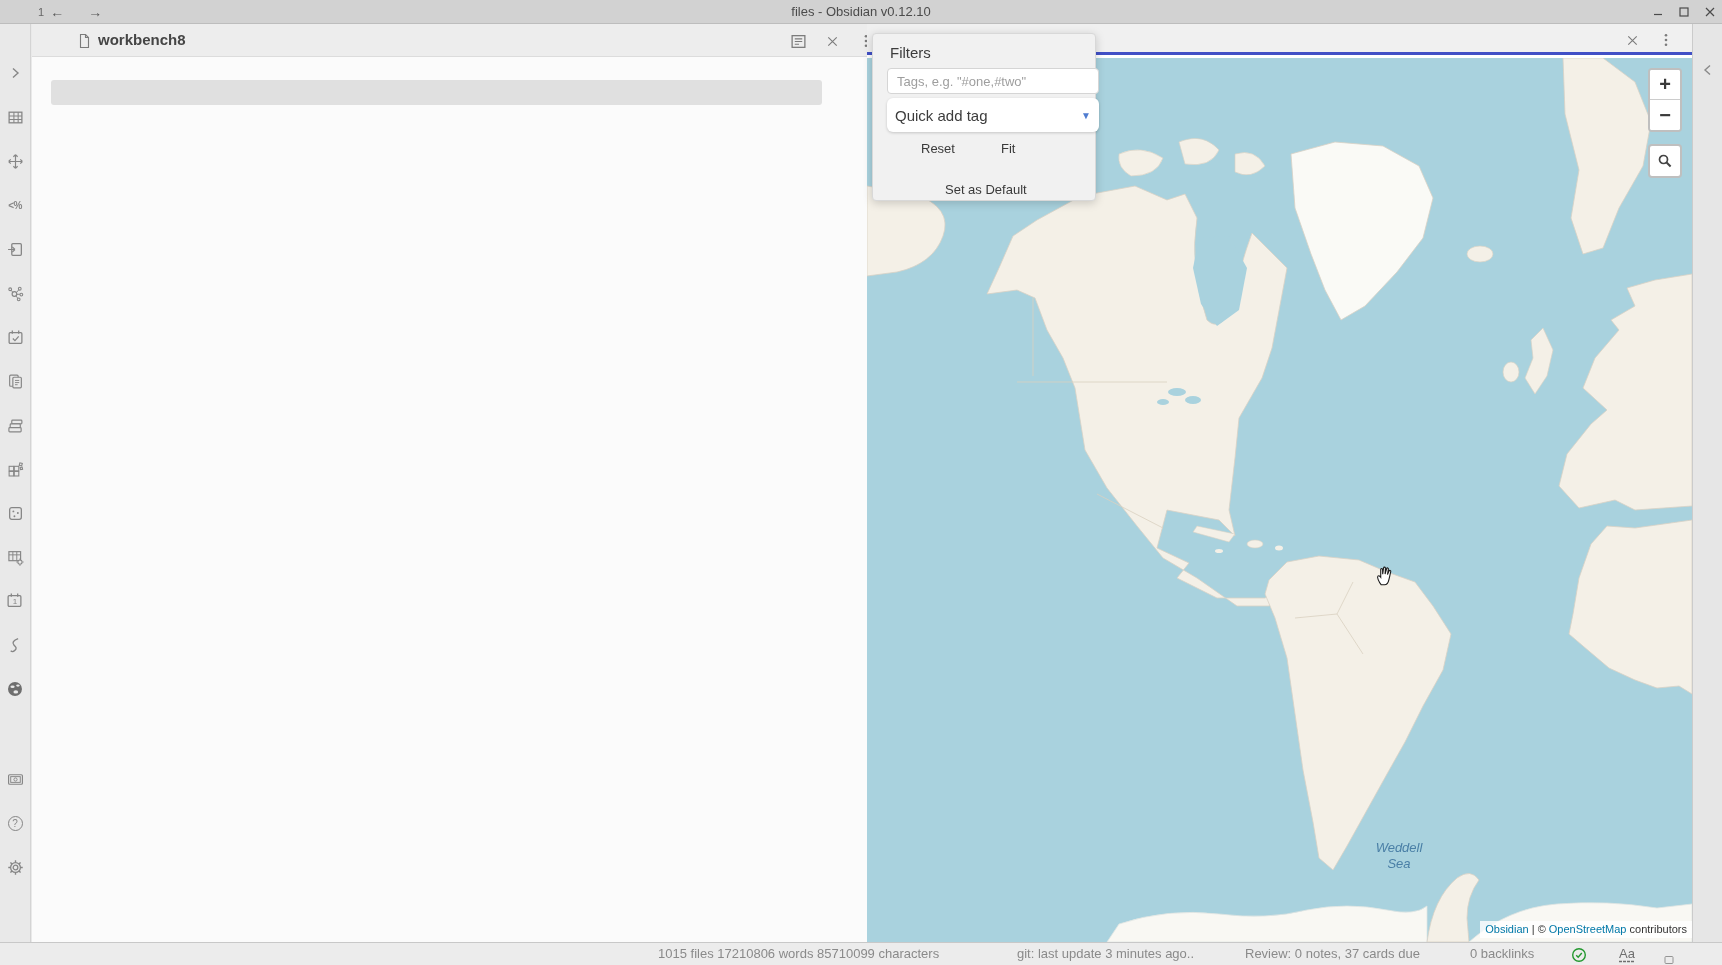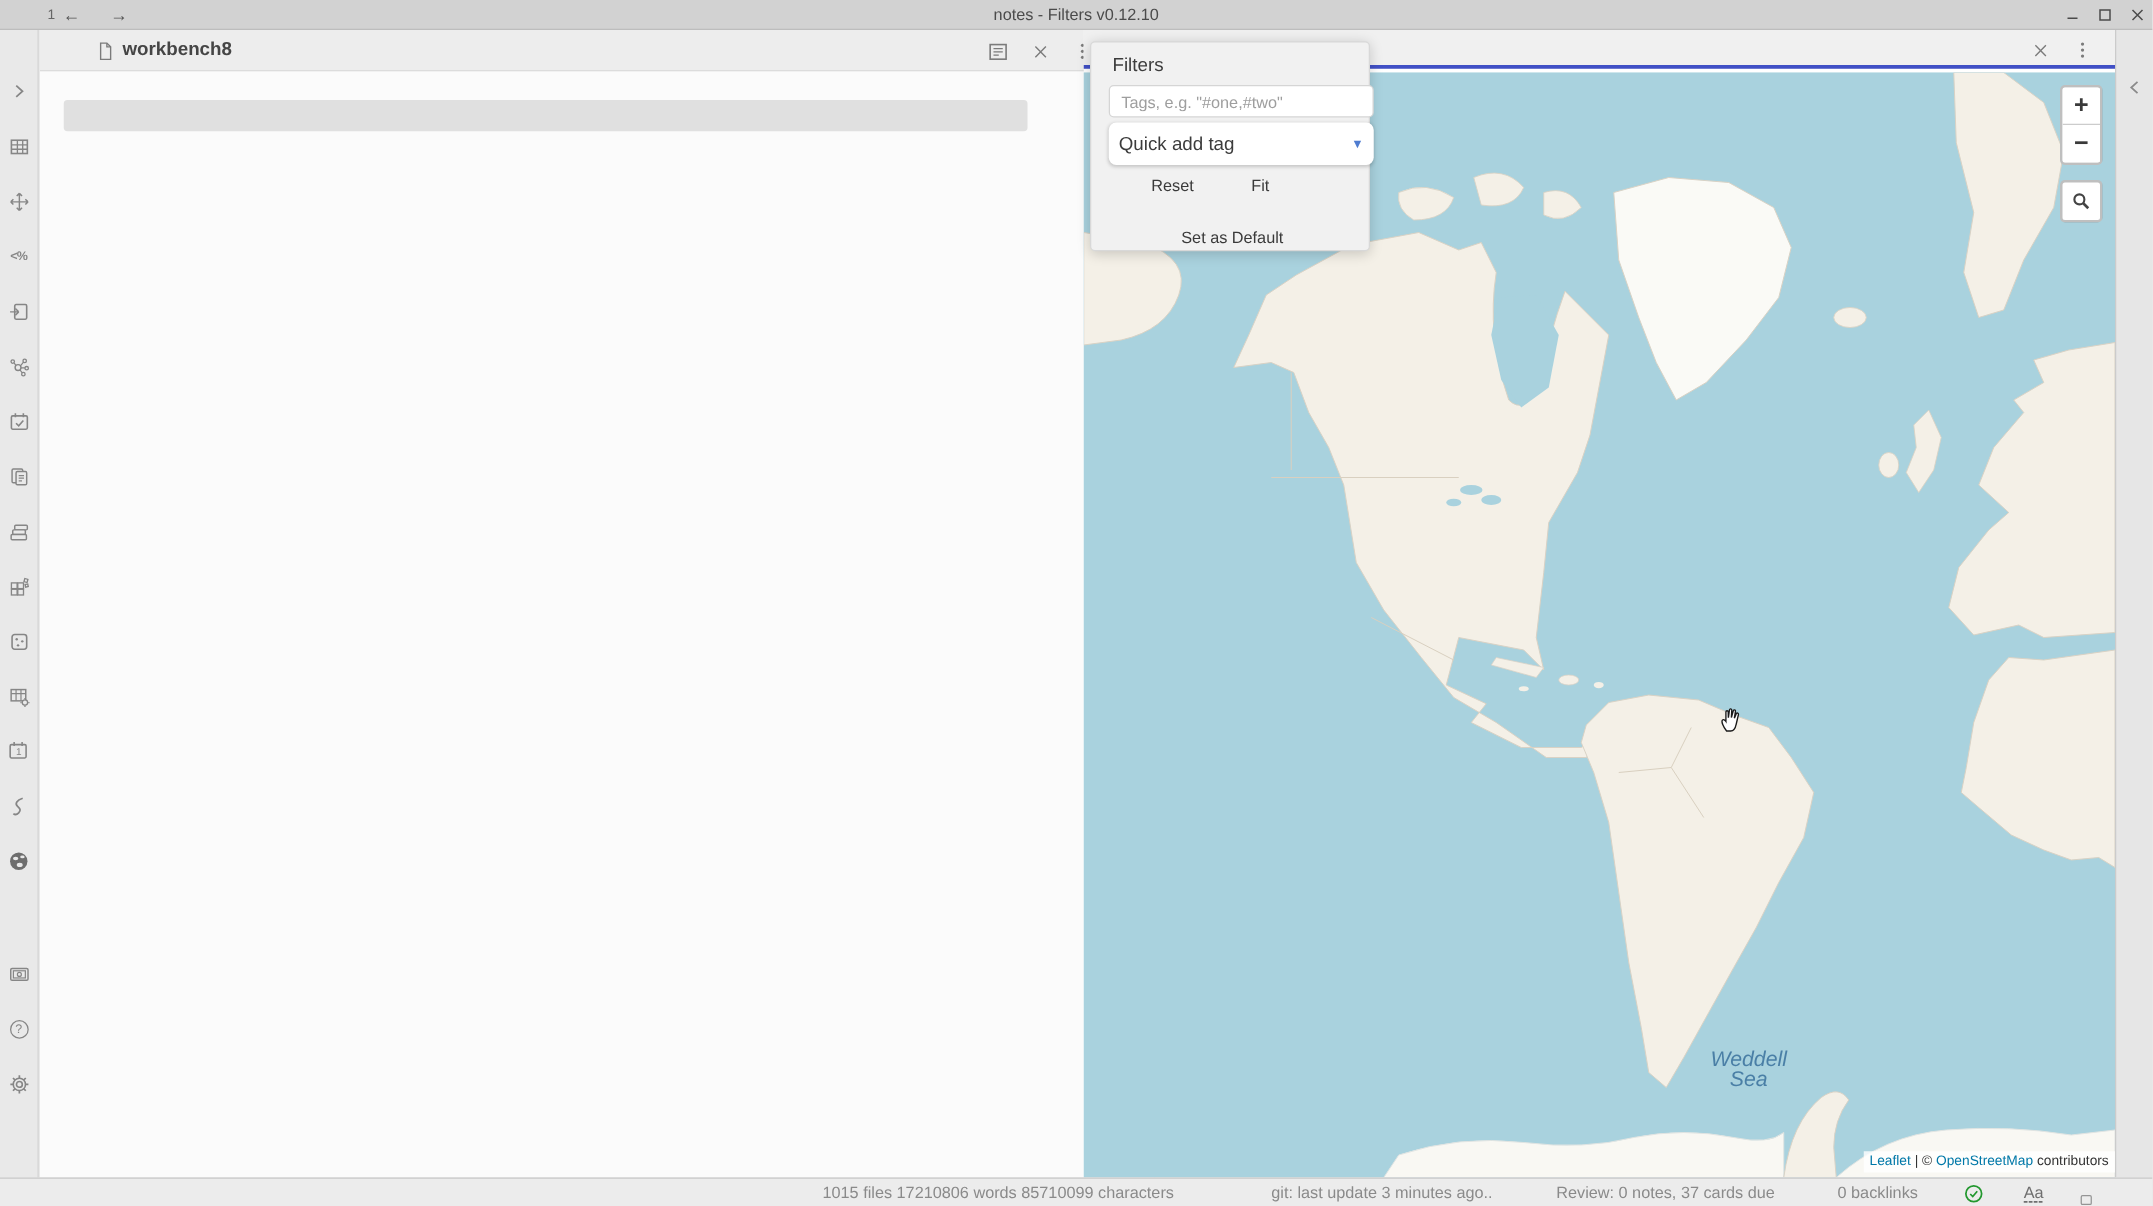--- a/index.html
+++ b/index.html
@@ -43,21 +43,21 @@
   .note-block { position:absolute; left:19px; top:56px; width:771px; height:25px;
     background:#e0e0e0; border-radius:3px; }
 
   .pane-map { position:absolute; left:867px; top:24px; width:825px; height:918px; background:#fff; }
   .pane-map .header { position:absolute; left:0; top:0; right:0; height:31px;
     background:#f0f0f0; border-bottom:3px solid #4150c6; }
   .map-area { position:absolute; left:0; top:34px; width:825px; height:884px; overflow:hidden; background:#a9d2de; }
   .map-area svg.world { position:absolute; left:0; top:0; }
 
   .sea-label { position:absolute; left:492px; top:782px; width:80px; text-align:center;
-    font-style:italic; font-size:17px; line-height:16px; color:#4a7fa6; }
+    font-style:italic; font-size:13px; line-height:16px; color:#4a7fa6; }
 
   .leaflet-bar { position:absolute; background:#fff; border:2px solid rgba(0,0,0,0.25);
     border-radius:4px; overflow:hidden; }
   .zoombar { left:781px; top:10px; width:34px; }
   .zoombar .zbtn { width:30px; height:30px; display:flex; align-items:center; justify-content:center;
     font-size:20px; font-weight:bold; color:#3a3a3a; background:#fff; }
   .zoombar .zbtn:first-child { border-bottom:1px solid #ccc; }
   .searchbar { left:781px; top:86px; width:34px; height:34px; display:flex;
     align-items:center; justify-content:center; }
 
@@ -105,21 +105,21 @@
 <body>
 
 <div class="app">
 
   <div class="titlebar">
     <div class="nav">
       <span class="cnt">1</span>
       <span class="arr">←</span>
       <span class="arr" style="margin-left:18px;">→</span>
     </div>
-    <div class="tb-title">notes - Filters v0.12.10</div>
+    <div class="tb-title">files - Obsidian v0.12.10</div>
     <div class="win-controls">
       <span>
           <svg class="ic" width="12" height="12" viewBox="0 0 12 12">
             <path d="M2 8.5h8" stroke="#4b4b4b" stroke-width="1.2" fill="none"></path>
           </svg>
         </span>
       <span>
           <svg class="ic" width="12" height="12" viewBox="0 0 12 12">
             <rect x="2" y="2" width="8" height="8" stroke="#4b4b4b" stroke-width="1.2" fill="none"></rect>
           </svg>
@@ -360,21 +360,21 @@
             <path d="M9.6 9.6l4 4" stroke="#444" stroke-width="2.1"></path>
           </svg>
       </div>
 
       <div class="hand-cursor">
         <svg width="24" height="24" viewBox="0 0 18 22">
             <path d="M6.5 20 C4 17 2.5 13 3.4 12 C4.2 11.2 5.3 12 6 13 L6 6 C6 4.8 7.7 4.8 7.7 6 L7.8 10.2 L8.6 4.6 C8.8 3.4 10.4 3.6 10.3 4.8 L10 10.2 L11.4 5.2 C11.8 4 13.3 4.4 13 5.6 L12.2 10.6 L13.6 7.4 C14.1 6.3 15.5 6.8 15.2 8 C14.6 10.4 14 13.2 13.5 15.2 C13 17.7 11.5 20 9.5 20 Z" fill="#fff" stroke="#1a1a1a" stroke-width="1"></path>
           </svg>
       </div>
 
-      <div class="attribution"><span class="lnk">Leaflet</span><span> | © </span><span class="lnk">OpenStreetMap</span><span> contributors</span></div>
+      <div class="attribution"><span class="lnk">Obsidian</span><span> | © </span><span class="lnk">OpenStreetMap</span><span> contributors</span></div>
     </div>
   </div>
 
   <div class="right-strip">
     <span class="collapse"><svg width="16" height="16" viewBox="0 0 16 16">
           <path d="M10 3.5L5 8l5 4.5" stroke="#8a8a8a" stroke-width="1.4" fill="none"></path>
         </svg></span>
   </div>
 
   <div class="filters">

